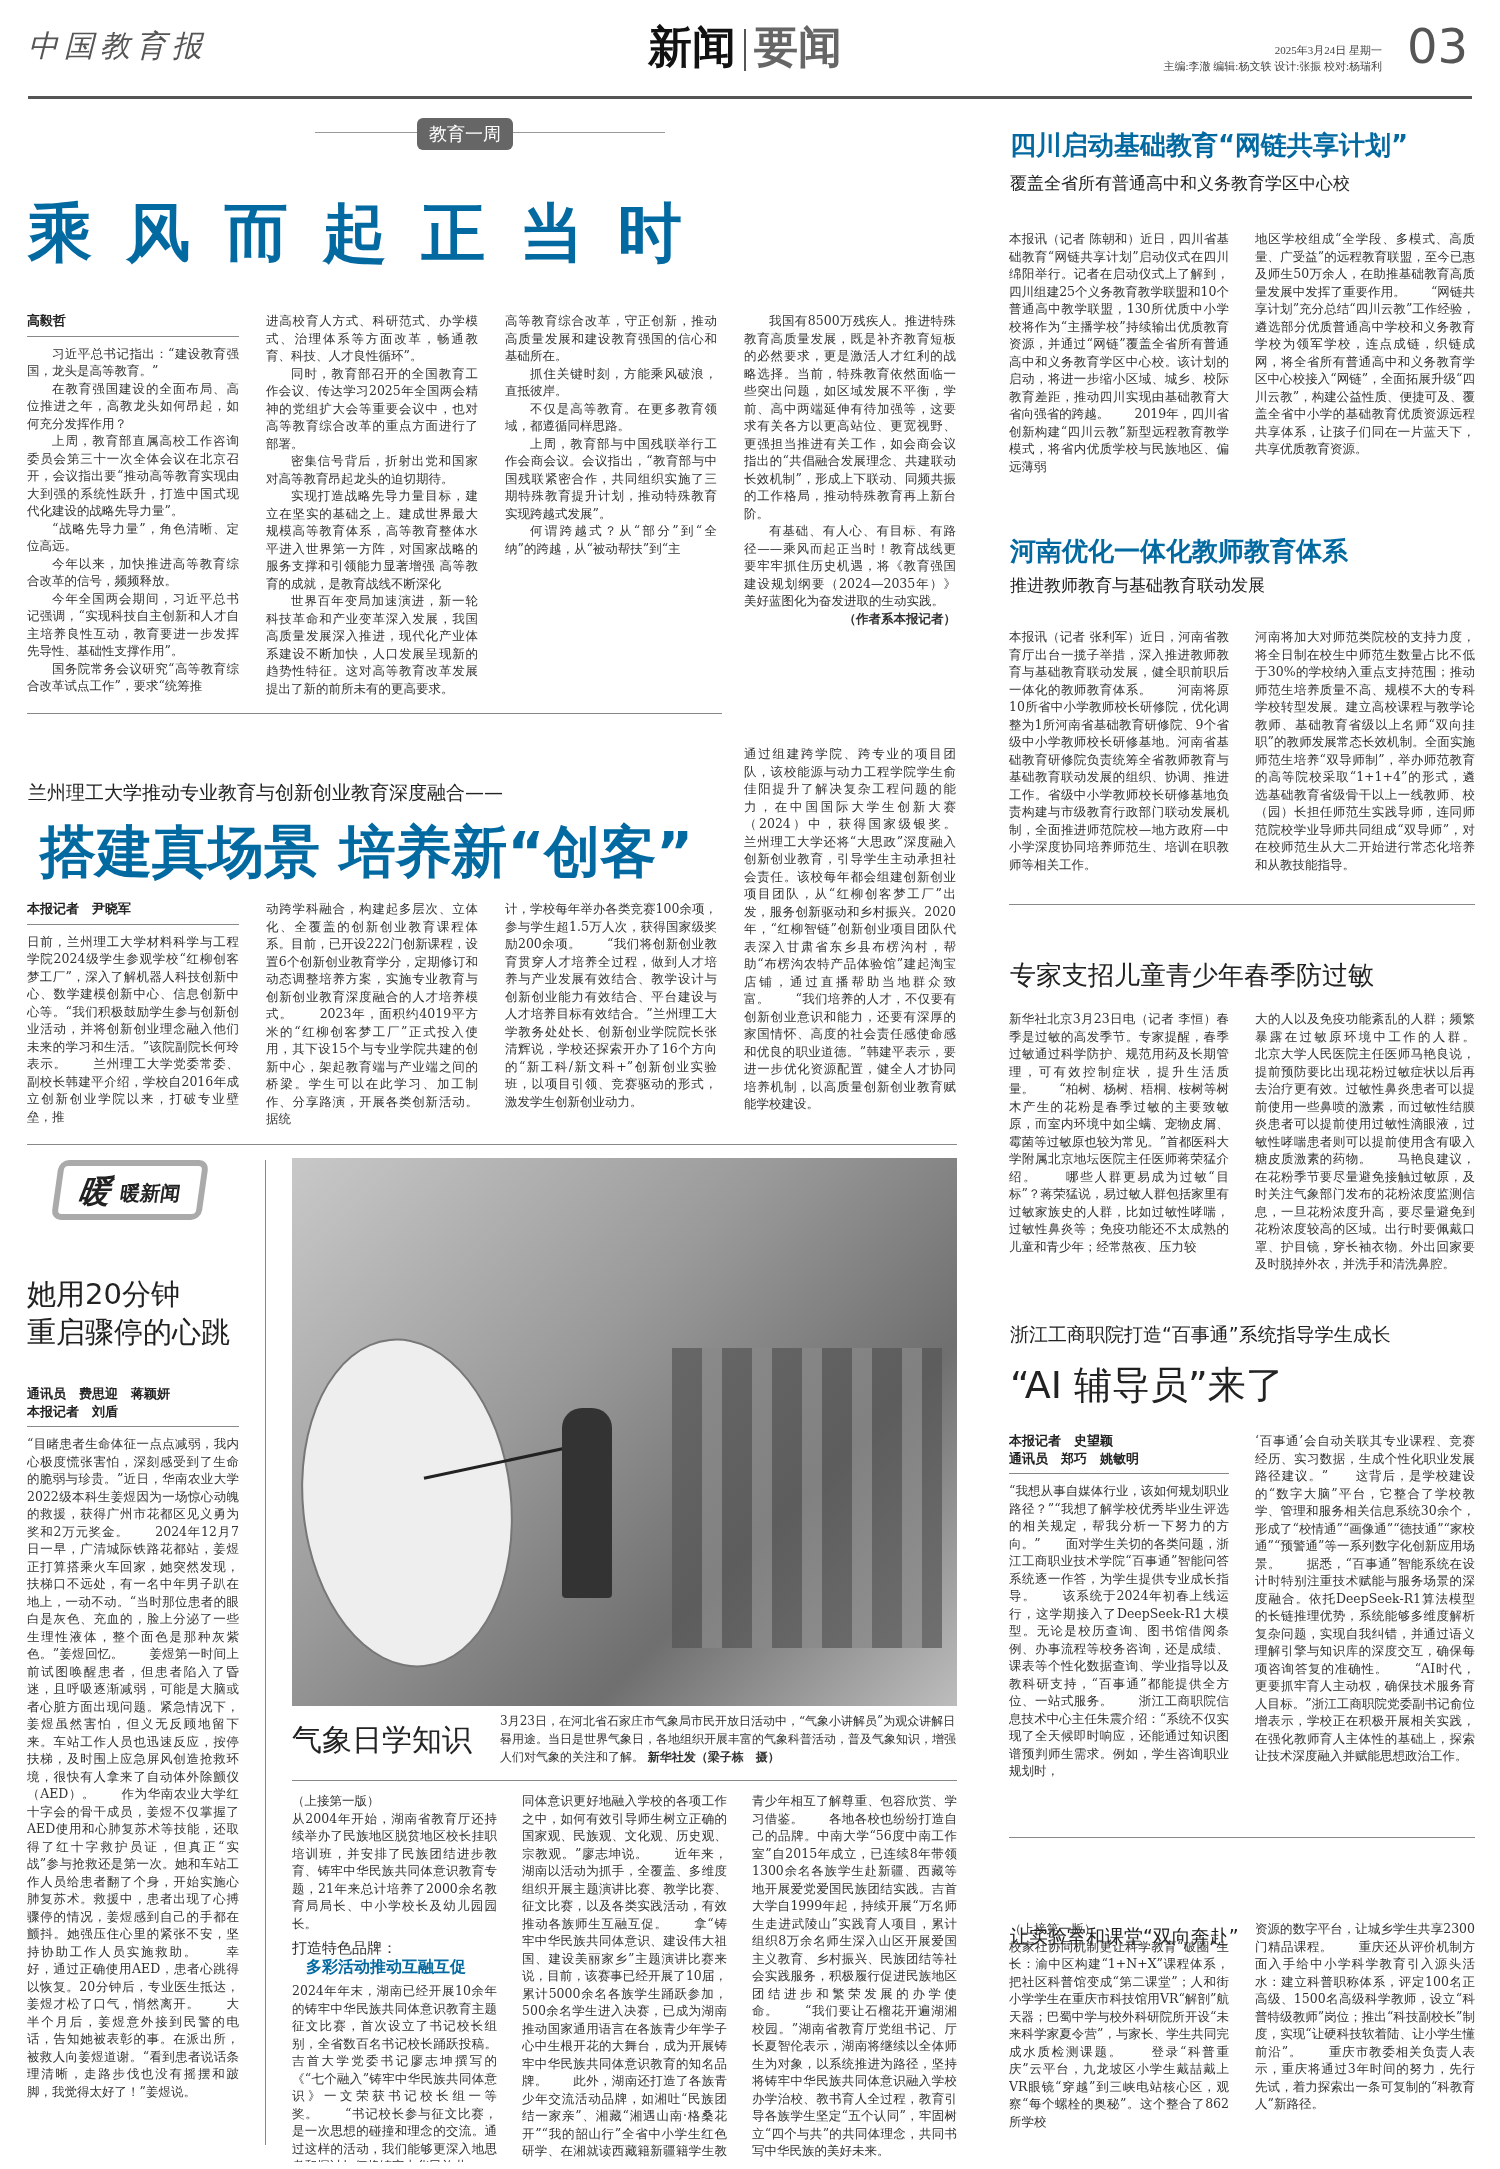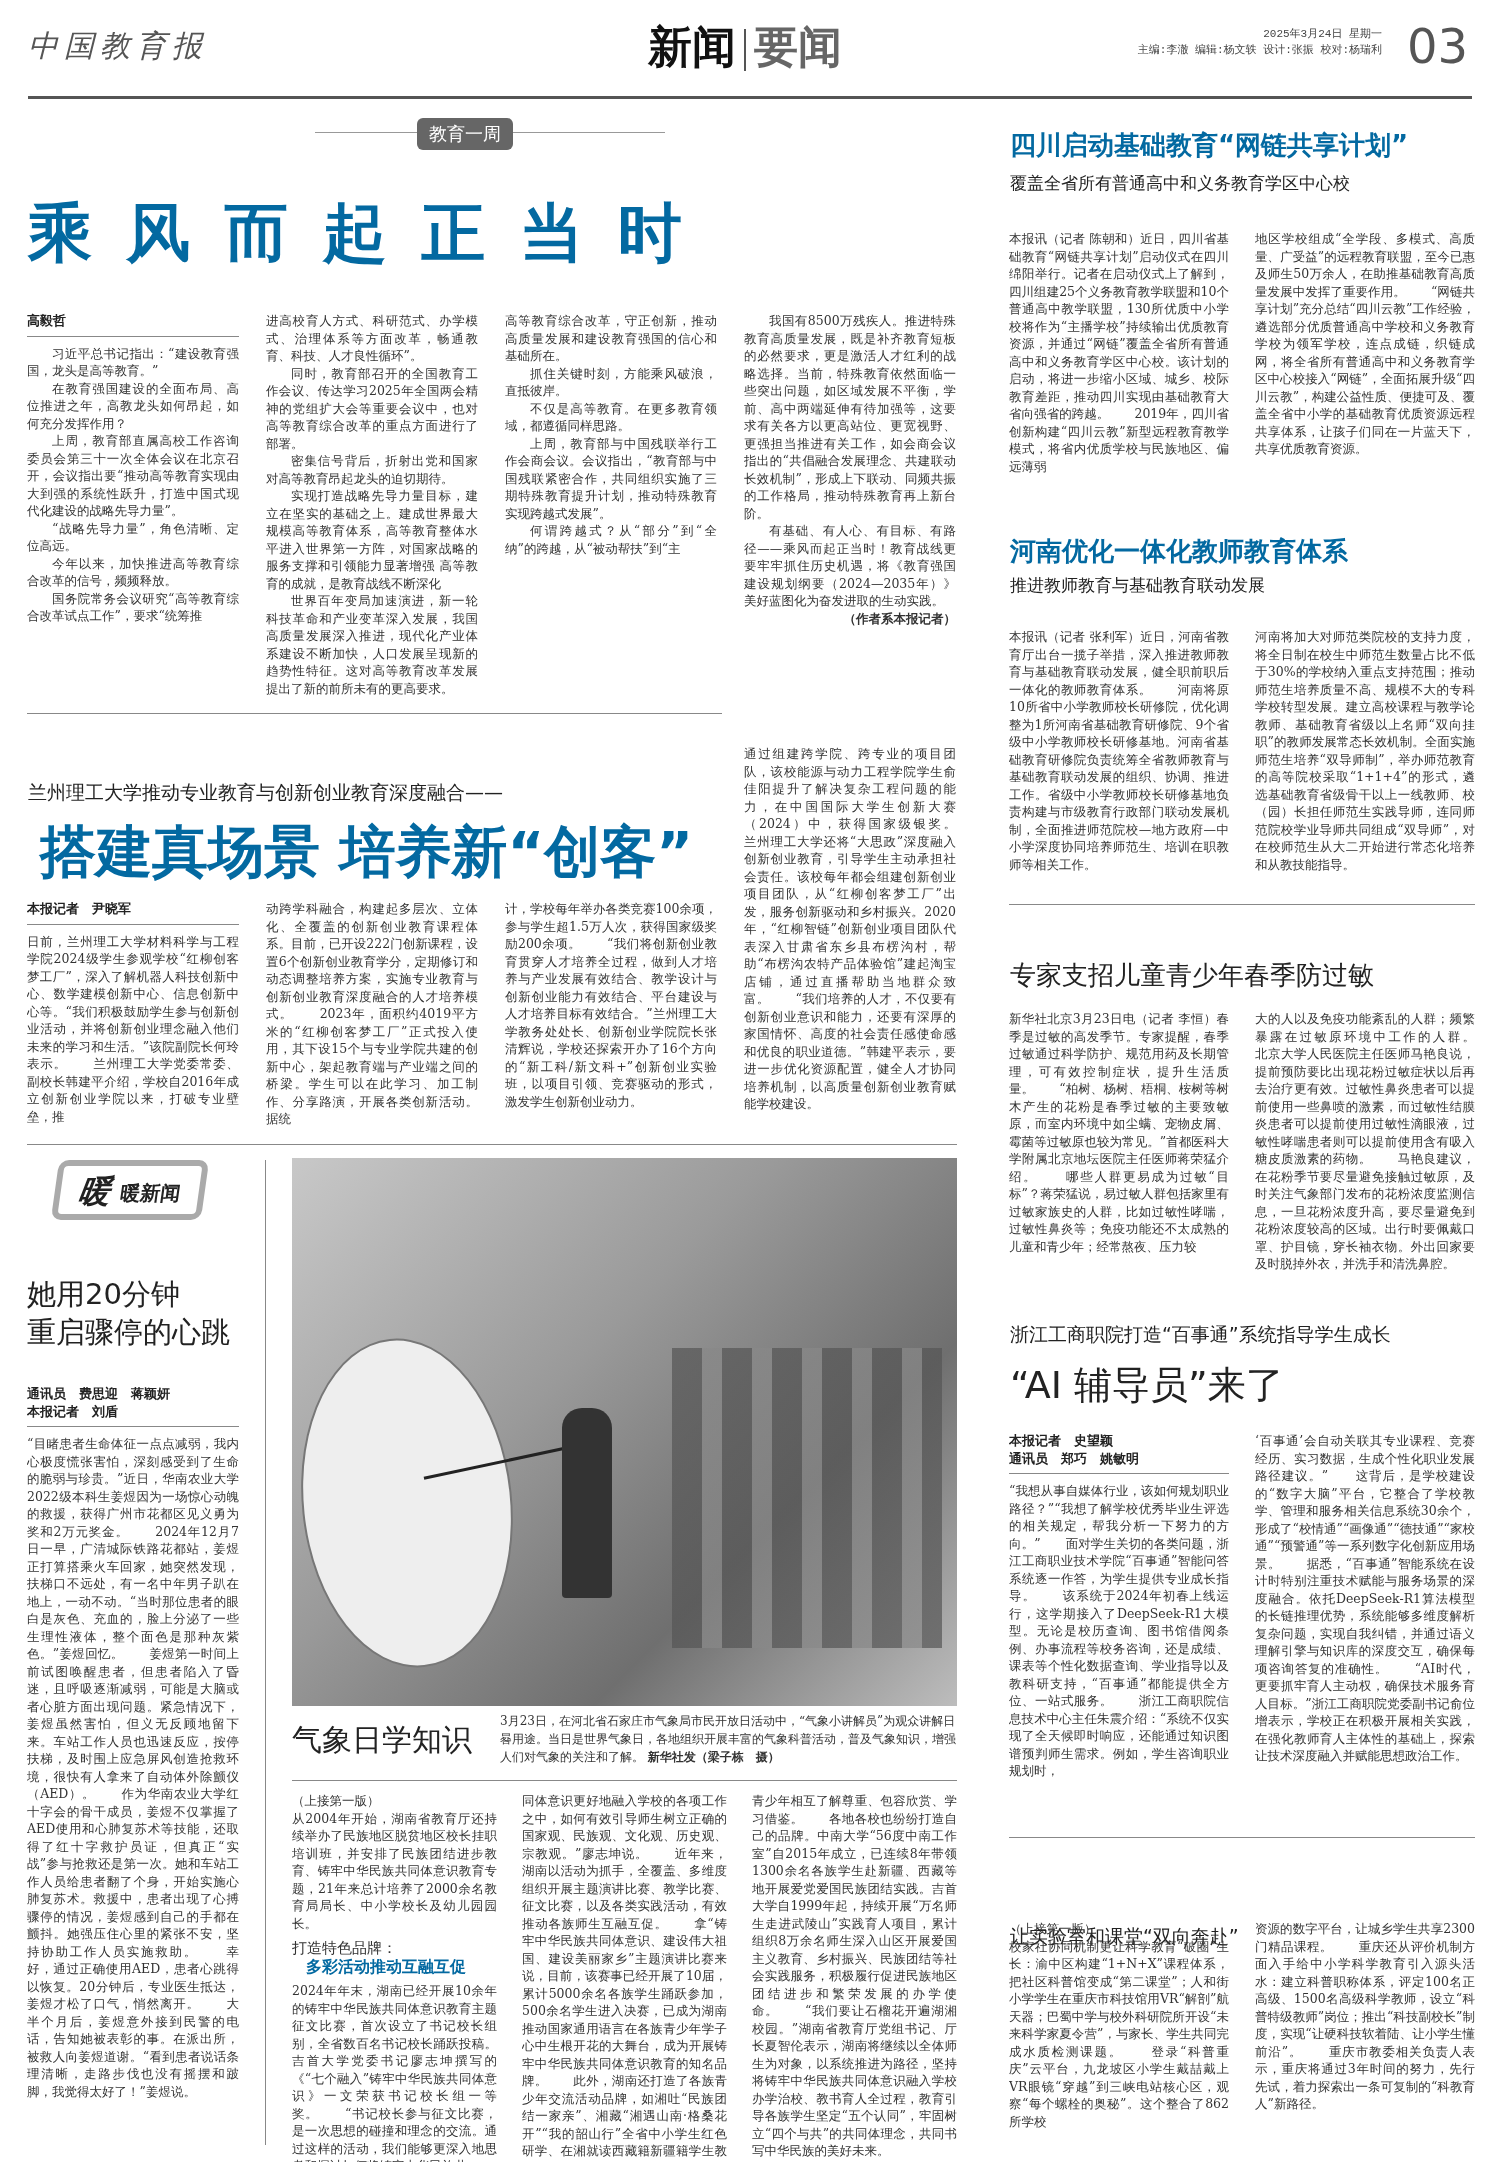--- a/index.html
+++ b/index.html
@@ -3,21 +3,21 @@
 <meta charset="utf-8">
 <style>
 *{box-sizing:border-box;margin:0;padding:0}
 body{width:1500px;height:2169px;background:#fff;color:#222;font-family:"DejaVu Serif","Liberation Serif",serif;position:relative;overflow:hidden}
 .abs{position:absolute}
 .masthead{left:28px;top:18px;width:1440px;height:56px}
 .logo{position:absolute;left:0;top:8px;font-size:30px;font-family:"DejaVu Serif",serif;color:#555;letter-spacing:6px;font-style:italic}
 .sect{position:absolute;left:620px;top:0;font-size:44px;font-weight:bold;font-family:"DejaVu Sans",sans-serif;color:#111}
 .sect .sep{display:inline-block;width:2px;height:42px;background:#555;margin:0 8px;vertical-align:middle}
 .sect .sub{color:#666}
-.metaline{position:absolute;right:86px;top:8px;text-align:right;font-size:11px;font-family:Liberation Mono, monospace;color:#444;line-height:16px}
+.metaline{position:absolute;right:86px;top:24px;text-align:right;font-size:11px;font-family:Liberation Serif, serif;color:#444;line-height:16px}
 .pageno{position:absolute;right:0;top:0;font-size:48px;font-family:"DejaVu Sans",sans-serif;color:#555}
 .rule{position:absolute;left:28px;width:1444px;height:3px;background:#555}
 .hr{position:absolute;height:1px;background:#888}
 .vr{position:absolute;width:1px;background:#888}
 .badge{display:inline-block;background:#666;color:#fff;font-family:"DejaVu Sans",sans-serif;font-size:18px;padding:4px 12px;border-radius:6px}
 .hd{font-family:"DejaVu Sans",sans-serif;font-weight:bold;color:#0369a1}
 .sub{font-family:"DejaVu Sans",sans-serif;color:#222}
 .col{position:absolute;font-size:12.5px;line-height:17.5px;text-align:justify;color:#333}
 .col p{text-indent:2em}
 .byline{font-family:"DejaVu Sans",sans-serif;font-weight:bold;font-size:13px;color:#222;border-bottom:1px solid #888;padding-bottom:6px;margin-bottom:8px}
@@ -45,20 +45,21 @@
   <div style="position:absolute;left:102px;top:0"><span class="badge">教育一周</span></div>
 </div>
 <div class="abs hd" style="left:28px;top:190px;font-size:64px;letter-spacing:6px">乘 风 而 起 正 当 时</div>
 <div class="col" style="left:27px;top:312px;width:212px">
   <div class="byline">高毅哲</div>
   <p>习近平总书记指出：“建设教育强国，龙头是高等教育。”</p>
     <p>在教育强国建设的全面布局、高位推进之年，高教龙头如何昂起，如何充分发挥作用？</p>
     <p>上周，教育部直属高校工作咨询委员会第三十一次全体会议在北京召开，会议指出要“推动高等教育实现由大到强的系统性跃升，打造中国式现代化建设的战略先导力量”。</p>
     <p>“战略先导力量”，角色清晰、定位高远。</p>
     <p>今年以来，加快推进高等教育综合改革的信号，频频释放。</p>
+    <p>今年全国两会期间，习近平总书记强调，“实现科技自主创新和人才自主培养良性互动，教育要进一步发挥先导性、基础性支撑作用”。</p>
     <p>国务院常务会议研究“高等教育综合改革试点工作”，要求“统筹推</p>
 </div>
 <div class="col" style="left:266px;top:312px;width:212px;height:395px;overflow:hidden">
   <p style="text-indent:0">进高校育人方式、科研范式、办学模式、治理体系等方面改革，畅通教育、科技、人才良性循环”。</p>
     <p>同时，教育部召开的全国教育工作会议、传达学习2025年全国两会精神的党组扩大会等重要会议中，也对高等教育综合改革的重点方面进行了部署。</p>
     <p>密集信号背后，折射出党和国家对高等教育昂起龙头的迫切期待。</p>
     <p>实现打造战略先导力量目标，建立在坚实的基础之上。建成世界最大规模高等教育体系，高等教育整体水平进入世界第一方阵，对国家战略的服务支撑和引领能力显著增强  高等教育的成就，是教育战线不断深化</p>
     <p>世界百年变局加速演进，新一轮科技革命和产业变革深入发展，我国高质量发展深入推进，现代化产业体系建设不断加快，人口发展呈现新的趋势性特征。这对高等教育改革发展提出了新的前所未有的更高要求。</p>
 </div>
 <div class="col" style="left:505px;top:312px;width:212px;height:395px;overflow:hidden">

